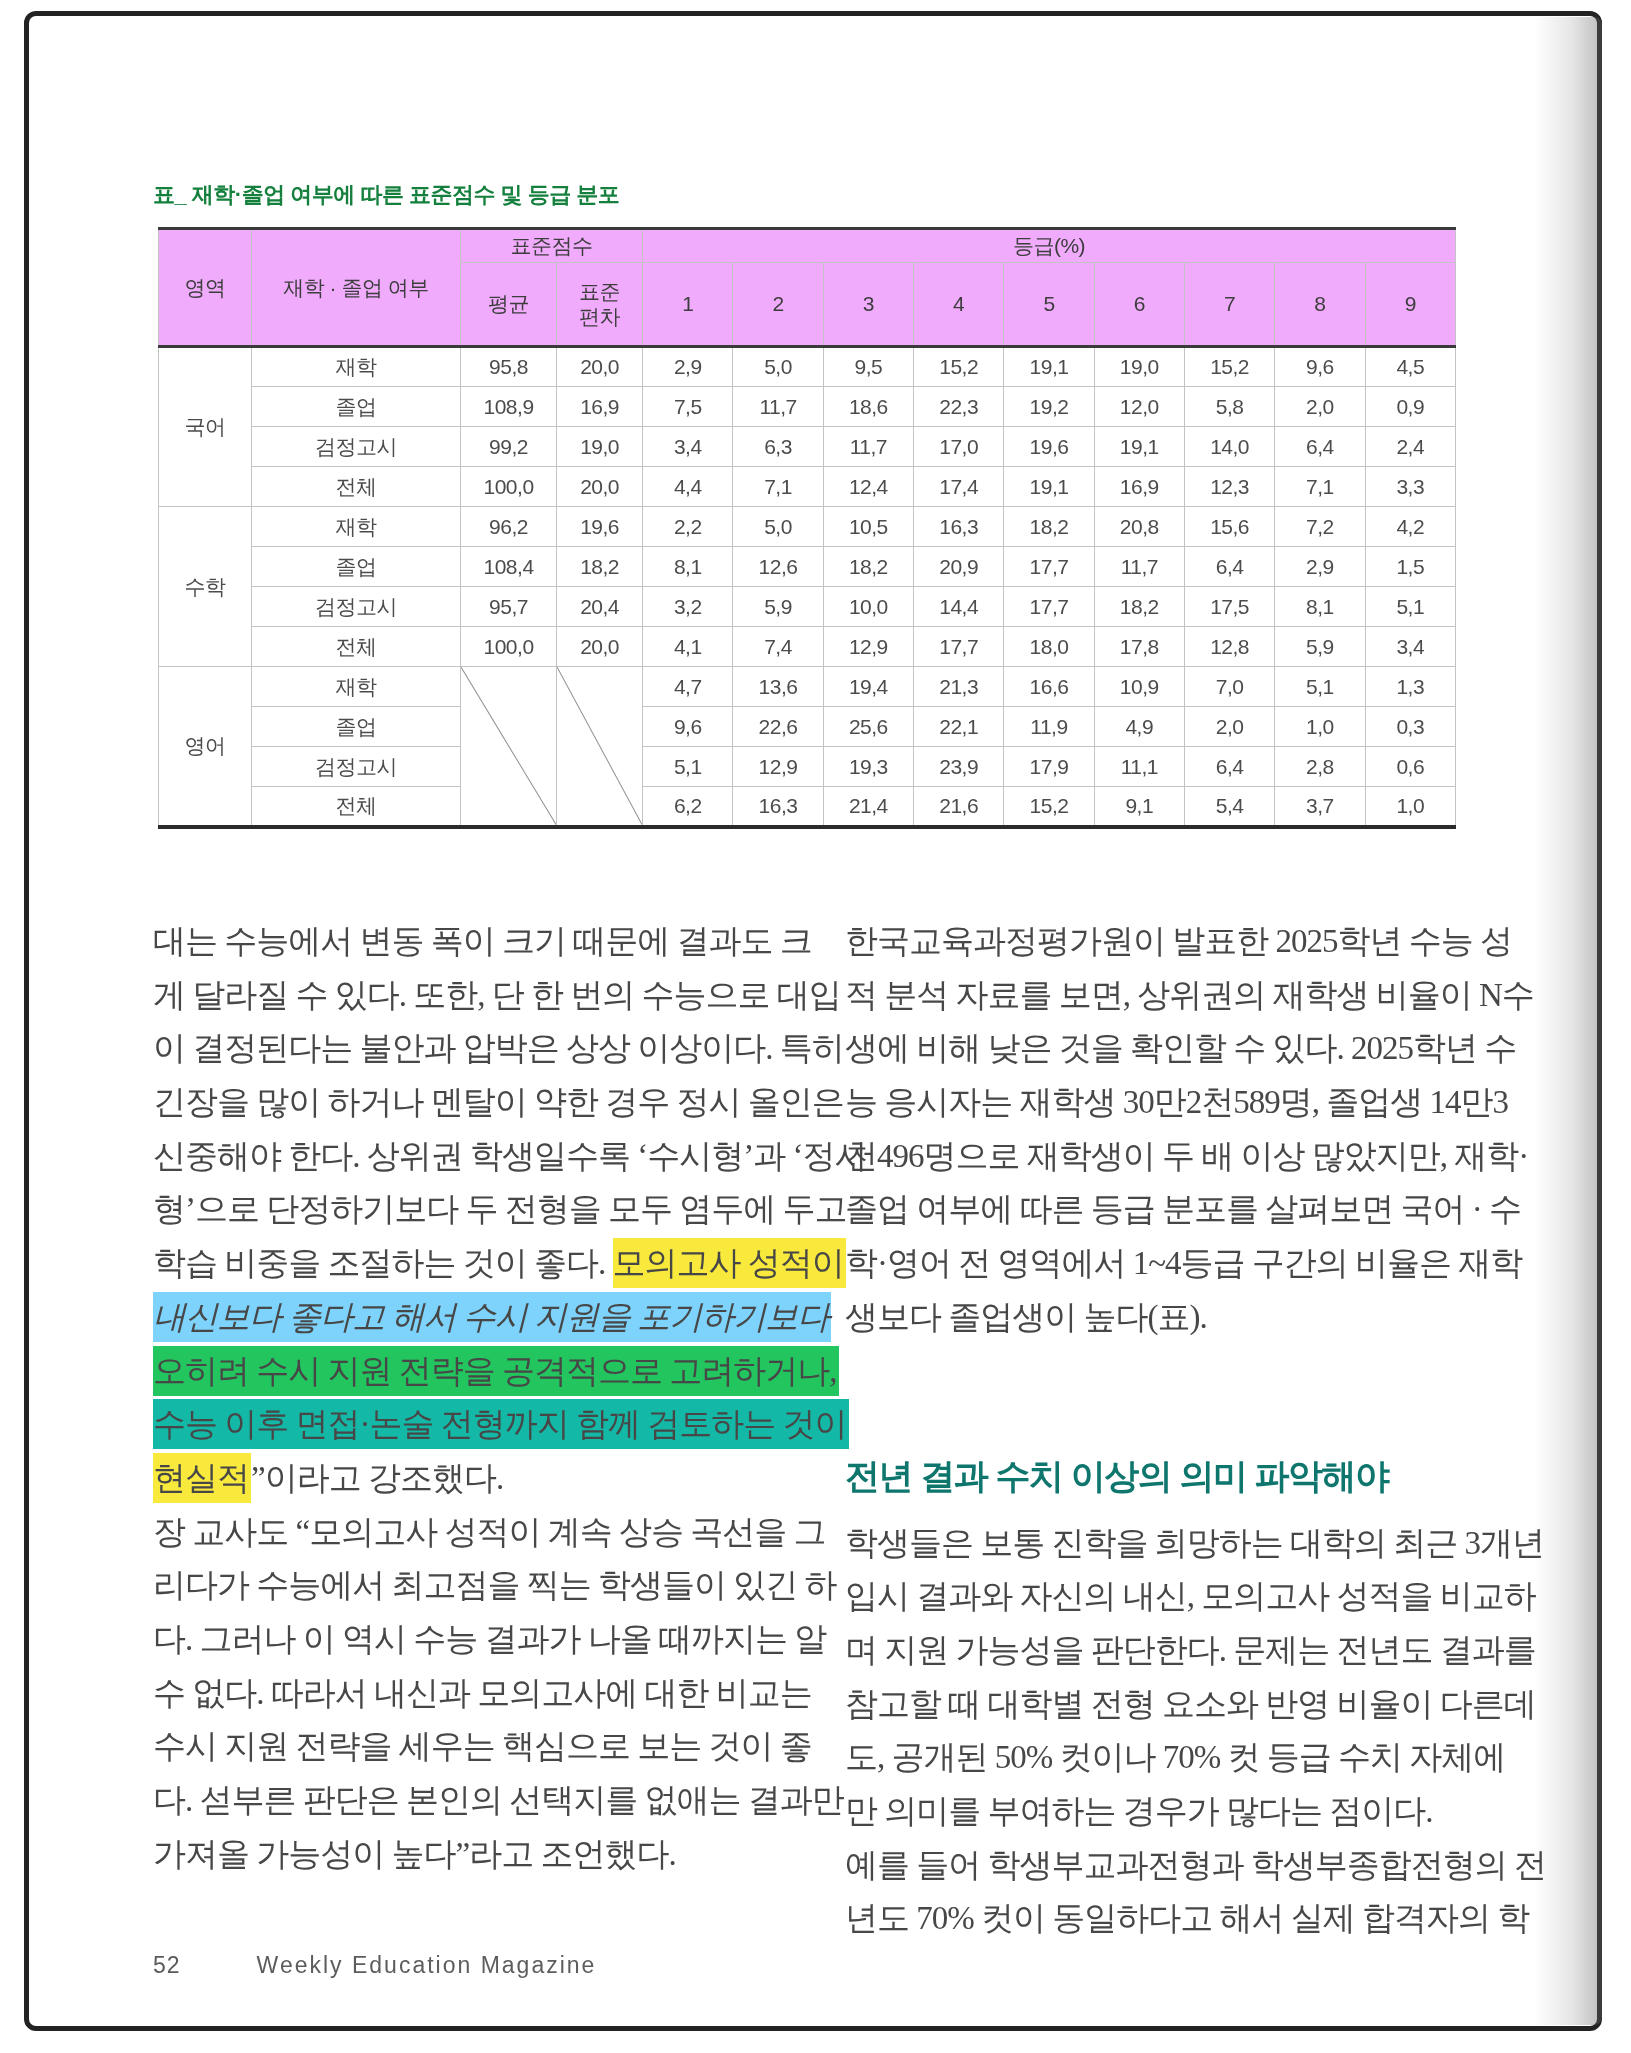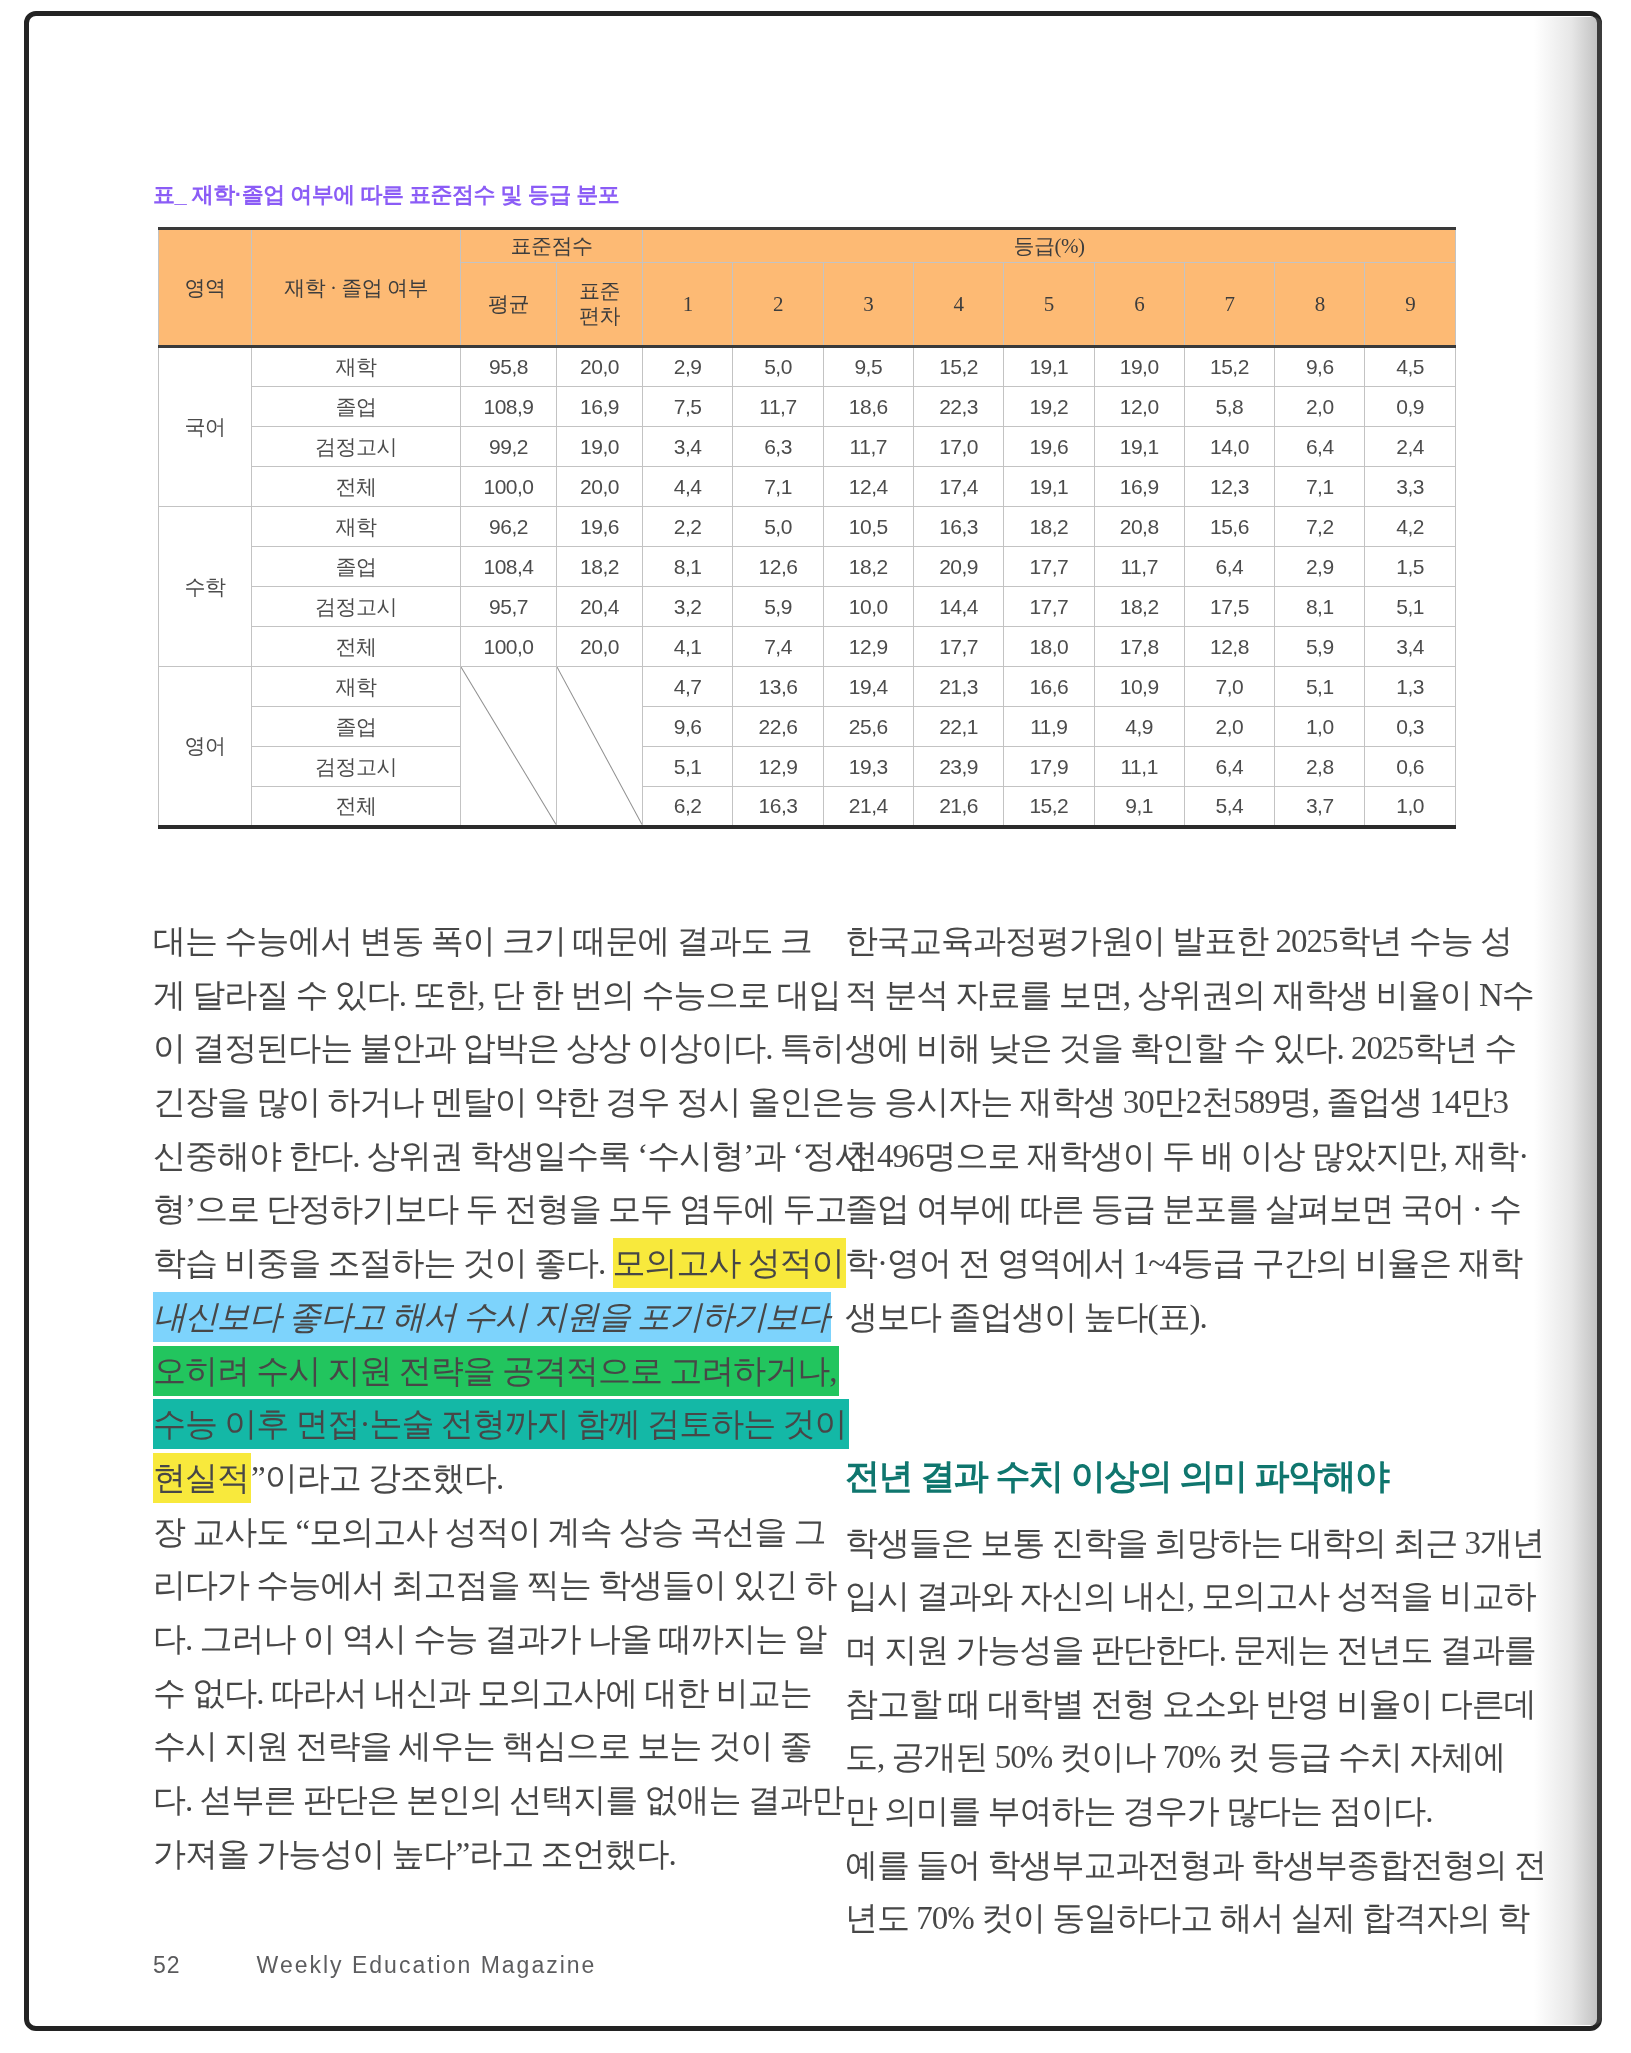--- a/index.html
+++ b/index.html
@@ -2,25 +2,25 @@
 <html><head>
 <meta charset="utf-8">
 <style>
   html,body{margin:0;padding:0;background:#ffffff;}
   body{width:1631px;height:2053px;position:relative;font-family:"Liberation Sans",sans-serif;overflow:hidden;}
   .page{position:absolute;inset:0;background:#fff;}
   .frame{position:absolute;left:24px;top:11px;width:1578px;height:2020px;border:5px solid #232323;border-radius:12px;box-sizing:border-box;}
   .edge-shadow{position:absolute;left:1534px;top:17px;width:68px;height:2008px;pointer-events:none;
     background:linear-gradient(90deg,rgba(130,130,130,0) 0%,rgba(120,120,120,0.18) 55%,rgba(95,95,95,0.42) 100%);
     border-radius:0 8px 8px 0;}
-  .table-title{position:absolute;left:153px;top:180px;font-size:22px;font-weight:bold;color:#8b5cf6;letter-spacing:-0.5px;}
+  .table-title{position:absolute;left:153px;top:180px;font-size:22px;font-weight:bold;color:#15803d;letter-spacing:-0.5px;}
   table.score-table{position:absolute;left:158px;top:227px;width:1298px;border-collapse:collapse;table-layout:fixed;
     font-size:21px;color:#4c4c4c;border-top:3px solid #3a3a3a;border-bottom:4px solid #2b2b2b;}
   table.score-table th,table.score-table td{border:1px solid #c3c3c3;text-align:center;vertical-align:middle;padding:0;font-weight:normal;letter-spacing:-0.5px;}
-  table.score-table thead th{background:#fdba74;color:#3d3d3d;font-family:Liberation Serif, serif;}
+  table.score-table thead th{background:#f0abfc;color:#3d3d3d;}
   table.score-table thead tr.h1{height:34px;}
   table.score-table thead tr.h2{height:84px;}
   table.score-table thead tr.h2 th{border-bottom:3px solid #3a3a3a;}
   table.score-table thead th[rowspan]{border-bottom:3px solid #3a3a3a;}
   table.score-table tbody tr{height:40px;}
   td.diag{position:relative;}
   td.diag svg{position:absolute;inset:0;width:100%;height:100%;display:block;}
   .sd-line{line-height:1.2;}
   .col{position:absolute;top:915px;width:632px;color:#474747;font-family:"Liberation Serif","DejaVu Serif",serif;}
   .col.left{left:153px;}

